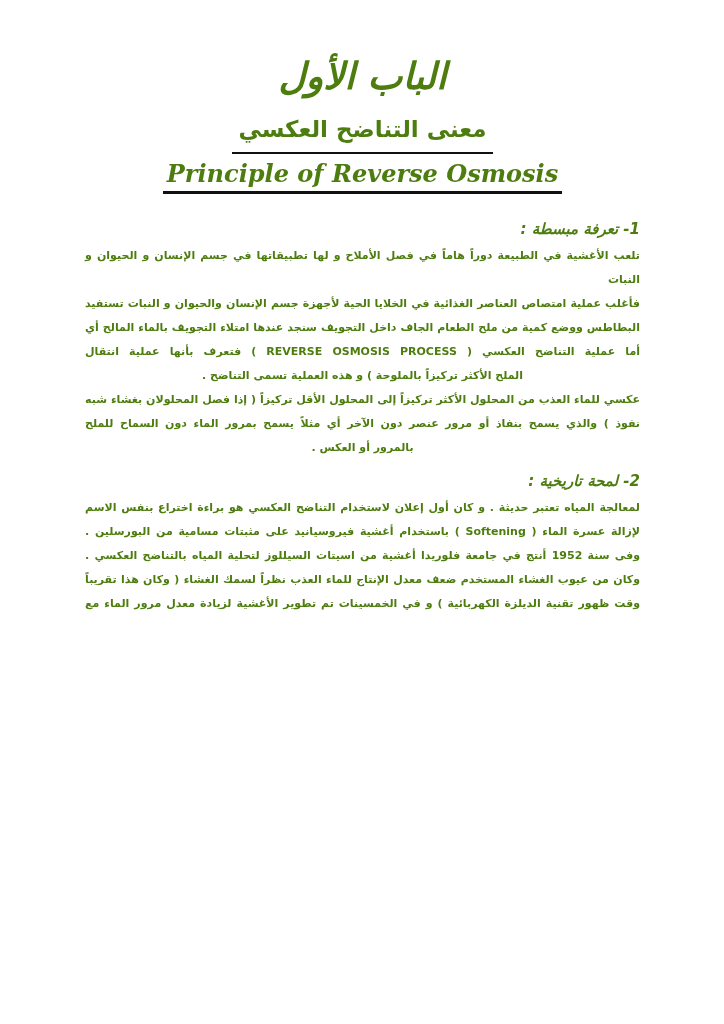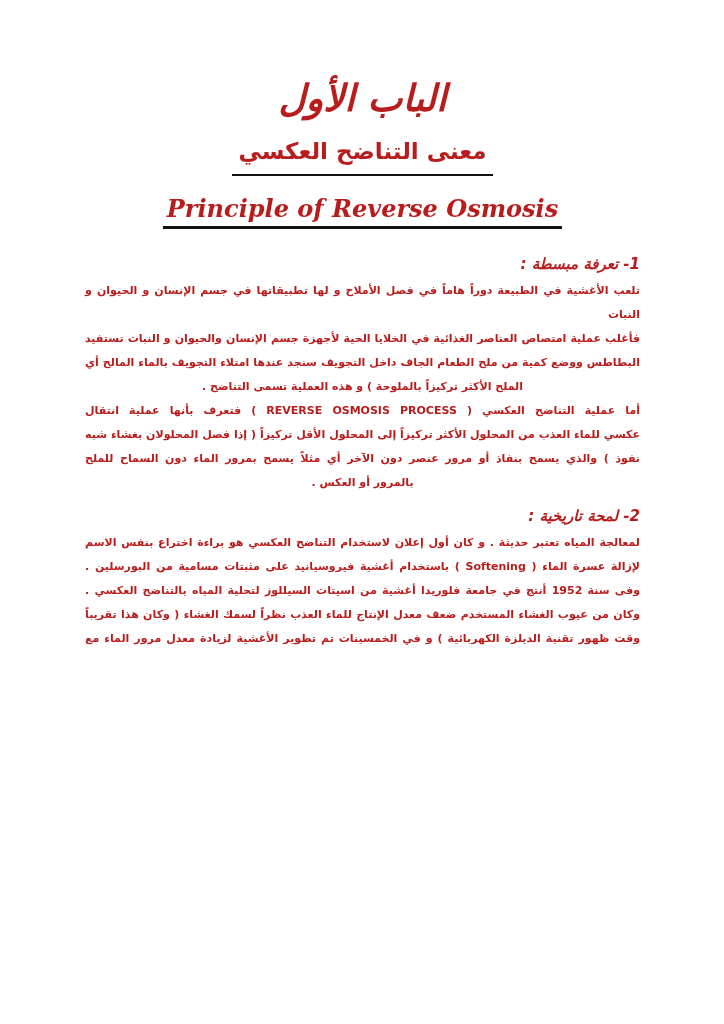--- a/index.html
+++ b/index.html
@@ -2,24 +2,24 @@
 <html><head>
 <meta charset="utf-8">
 <style>
   html,body { margin:0; padding:0; background:#e8e8e8; }
   .page {
     position: relative;
     width: 724px;
     height: 1024px;
     margin: 0 auto;
     background: #ffffff;
-    color: #b91c1c;
+    color: #4d7c0f;
     font-family: "DejaVu Sans", sans-serif;
     box-sizing: border-box;
-    padding-top: 76px;
+    padding-top: 54px;
     overflow: hidden;
   }
   .content { margin: 0 84px 0 85px; }
 
   
   .title-block { text-align: center; }
   .chapter-title {
     font-size: 37px;
     line-height: 46px;
     font-weight: 700;
@@ -37,21 +37,20 @@
   }
   .subtitle-en-wrap { margin-top: 4px; line-height: 32px; }
   .subtitle-en {
     display: inline-block;
     font-family: "DejaVu Serif", serif;
     font-size: 24px;
     font-weight: 700;
     font-style: italic;
     border-bottom: 3px solid #111;
     padding: 0 4px 1px 4px;
-    margin-top: 13px;
   }
 
   
   .doc-section { margin-top: 10px; }
   .doc-section.first { margin-top: 24px; }
   .sec-heading {
     direction: rtl;
     text-align: right;
     font-size: 15px;
     line-height: 22px;
@@ -83,22 +82,22 @@
         <span class="subtitle-en">Principle of Reverse Osmosis</span>
       </div>
     </div>
 
     <div id="sections-container">
         <section class="doc-section first">
           <div class="sec-heading" dir="rtl">1- تعرفة مبسطة :</div>
           <div class="line line-full" dir="rtl">تلعب الأغشية في الطبيعة دوراً هاماً في فصل الأملاح و لها تطبيقاتها في جسم الإنسان و الحيوان و النبات</div>
           <div class="line line-full" dir="rtl">فأغلب عملية امتصاص العناصر الغذائية في الخلايا الحية لأجهزة جسم الإنسان والحيوان و النبات تستفيد</div>
           <div class="line line-full" dir="rtl">البطاطس ووضع كمية من ملح الطعام الجاف داخل التجويف سنجد عندها امتلاء التجويف بالماء المالح أي</div>
+          <div class="line line-full" dir="rtl">أما عملية التناضح العكسي ( REVERSE OSMOSIS PROCESS ) فتعرف بأنها عملية انتقال</div>
           <div class="line line-center" dir="rtl">الملح الأكثر تركيزاً بالملوحة ) و هذه العملية تسمى التناضح .</div>
-          <div class="line line-full" dir="rtl">أما عملية التناضح العكسي ( REVERSE OSMOSIS PROCESS ) فتعرف بأنها عملية انتقال</div>
           <div class="line line-full" dir="rtl">عكسي للماء العذب من المحلول الأكثر تركيزاً إلى المحلول الأقل تركيزاً ( إذا فصل المحلولان بغشاء شبه</div>
           <div class="line line-full" dir="rtl">نفوذ ) والذي يسمح بنفاذ أو مرور عنصر دون الآخر أي مثلاً يسمح بمرور الماء دون السماح للملح</div>
           <div class="line line-left" dir="rtl">بالمرور أو العكس .</div>
         </section>
         <section class="doc-section second">
           <div class="sec-heading" dir="rtl">2- لمحة تاريخية :</div>
           <div class="line line-full" dir="rtl">لمعالجة المياه تعتبر حديثة . و كان أول إعلان لاستخدام التناضح العكسي هو براءة اختراع بنفس الاسم</div>
           <div class="line line-full" dir="rtl">لإزالة عسرة الماء ( Softening ) باستخدام أغشية فيروسيانيد على مثبتات مسامية من البورسلين .</div>
           <div class="line line-full" dir="rtl">وفى سنة 1952 أنتج في جامعة فلوريدا أغشية من اسيتات السيللوز لتحلية المياه بالتناضح العكسي .</div>
           <div class="line line-full" dir="rtl">وكان من عيوب الغشاء المستخدم ضعف معدل الإنتاج للماء العذب نظراً لسمك الغشاء ( وكان هذا تقريباً</div>

